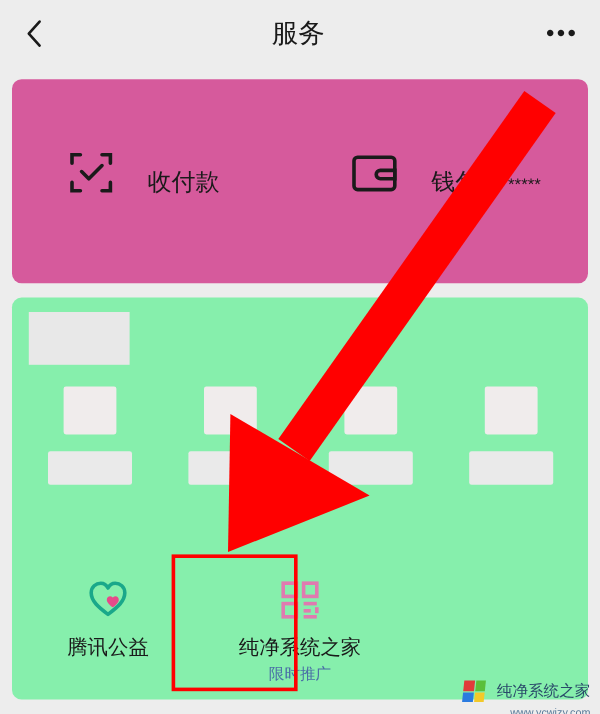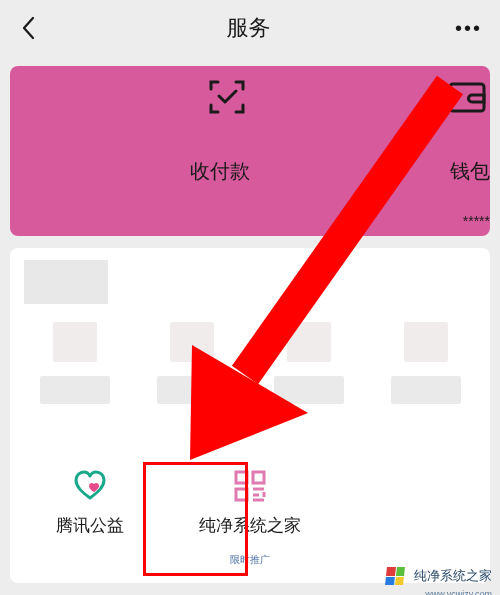--- a/index.html
+++ b/index.html
@@ -44,22 +44,21 @@
     margin: 10px 10px 0 10px;
     background: #d65a9c;
     border-radius: 8px;
     height: 170px;
     display: flex;
     align-items: center;
   }
   .pink-item {
     flex: 1;
     display: flex;
-    flex-direction: column;
-    align-items: flex-end;
+    align-items: center;
     justify-content: center;
     color: #1a1a1a;
     gap: 24px;
   }
   .pink-icon {
     width: 46px;
     height: 46px;
     margin-bottom: 14px;
     display: flex;
     align-items: center;
@@ -72,21 +71,21 @@
     color: #1a1a1a;
   }
   .pink-sub {
     font-size: 14px;
     color: #1a1a1a;
     margin-top: 4px;
     height: 16px;
   }
   .card-gray {
     margin: 12px 10px 0 10px;
-    background: #ffffff;
+    background: #86efac;
     border-radius: 8px;
     height: 335px;
     position: relative;
     padding-top: 12px;
   }
   .gray-head {
     margin: 0 14px;
     width: 84px;
     height: 44px;
     background: #e8e8e8;
@@ -124,23 +123,23 @@
     display: flex;
     align-items: center;
     justify-content: center;
   }
   .serv-label {
     margin-top: 8px;
     font-size: 17px;
     color: #1a1a1a;
   }
   .serv-sub {
-    font-size: 10px;
+    font-size: 13px;
     color: #4a6fa6;
-    margin-top: 16px;
+    margin-top: 2px;
     height: 16px;
   }
   .highlight-box {
     position: absolute;
     border: 3px solid #ff0000;
     pointer-events: none;
   }
   .arrow-svg {
     position: absolute;
     pointer-events: none;

